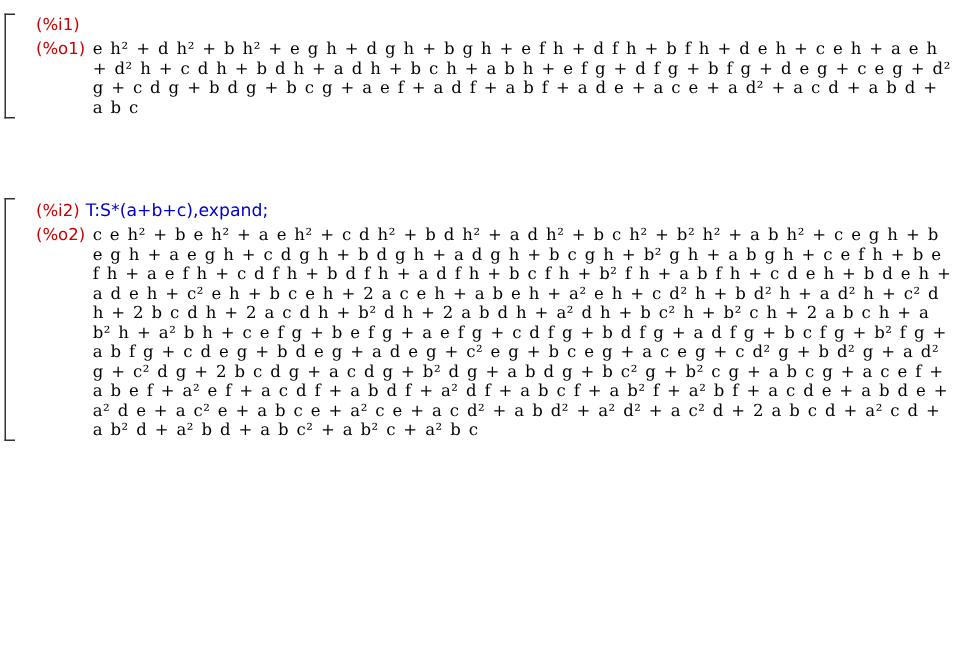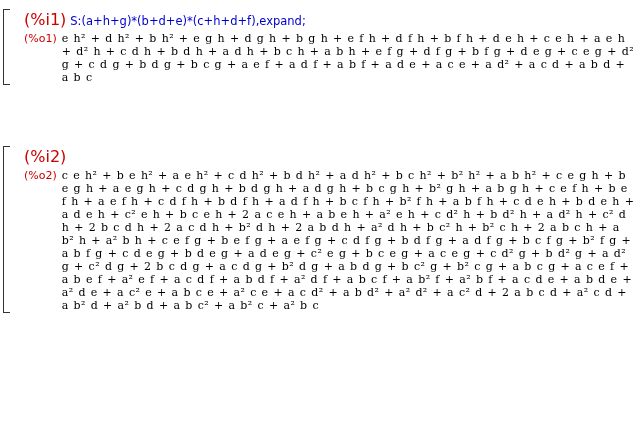--- a/index.html
+++ b/index.html
@@ -33,21 +33,21 @@
     bottom: 3px;
     width: 7px;
     border-left: 1px solid #333333;
     border-top: 1px solid #333333;
     border-bottom: 1px solid #333333;
     box-sizing: border-box;
   }
   .label {
     color: #cc0000;
     font-family: "DejaVu Sans", sans-serif;
-    font-size: 16px;
+    font-size: 11px;
     padding-right: 4px;
     white-space: nowrap;
     text-align: center;
   }
   .input-line {
     display: flex;
     align-items: baseline;
     padding-left: 14px;
   }
   .input-text {
@@ -72,45 +72,45 @@
   .output-math {
     flex: 1 1 auto;
     color: #000000;
     font-family: "DejaVu Serif", serif;
     font-size: 11px;
     letter-spacing: 0.4px;
     white-space: pre-wrap;
     word-spacing: 1px;
   }
   .group1 { position: absolute; left: 0; top: 6px; width: 636px; }
-  .group2 { position: absolute; left: 0; top: 143px; width: 636px; }
+  .group2 { position: absolute; left: 0; top: 129px; width: 636px; }
   .spacer { height: 3px; }
 </style>
 </head>
 <body>
 
 <div class="sheet">
 
   <div class="group1 cell">
     <div class="bracket"></div>
     <div class="input-line">
       <span class="label">(%i1)</span>
-      <span class="input-text">S:(a+h+g)*(b+d+e)*(c+h+d+f),expand;</span>
     </div>
     <div class="spacer"></div>
     <div class="output-block">
       <span class="output-label">(%o1)</span>
       <span class="output-math">e h² + d h² + b h² + e g h + d g h + b g h + e f h + d f h + b f h + d e h + c e h + a e h + d² h + c d h + b d h + a d h + b c h + a b h + e f g + d f g + b f g + d e g + c e g + d² g + c d g + b d g + b c g + a e f + a d f + a b f + a d e + a c e + a d² + a c d + a b d + a b c</span>
     </div>
   </div>
 
   <div class="group2 cell">
     <div class="bracket"></div>
     <div class="input-line">
       <span class="label">(%i2)</span>
+      <span class="input-text">T:S*(a+b+c),expand;</span>
     </div>
     <div class="spacer"></div>
     <div class="output-block">
       <span class="output-label">(%o2)</span>
       <span class="output-math">c e h² + b e h² + a e h² + c d h² + b d h² + a d h² + b c h² + b² h² + a b h² + c e g h + b e g h + a e g h + c d g h + b d g h + a d g h + b c g h + b² g h + a b g h + c e f h + b e f h + a e f h + c d f h + b d f h + a d f h + b c f h + b² f h + a b f h + c d e h + b d e h + a d e h + c² e h + b c e h + 2 a c e h + a b e h + a² e h + c d² h + b d² h + a d² h + c² d h + 2 b c d h + 2 a c d h + b² d h + 2 a b d h + a² d h + b c² h + b² c h + 2 a b c h + a b² h + a² b h + c e f g + b e f g + a e f g + c d f g + b d f g + a d f g + b c f g + b² f g + a b f g + c d e g + b d e g + a d e g + c² e g + b c e g + a c e g + c d² g + b d² g + a d² g + c² d g + 2 b c d g + a c d g + b² d g + a b d g + b c² g + b² c g + a b c g + a c e f + a b e f + a² e f + a c d f + a b d f + a² d f + a b c f + a b² f + a² b f + a c d e + a b d e + a² d e + a c² e + a b c e + a² c e + a c d² + a b d² + a² d² + a c² d + 2 a b c d + a² c d + a b² d + a² b d + a b c² + a b² c + a² b c</span>
     </div>
   </div>
 
 </div>
 

